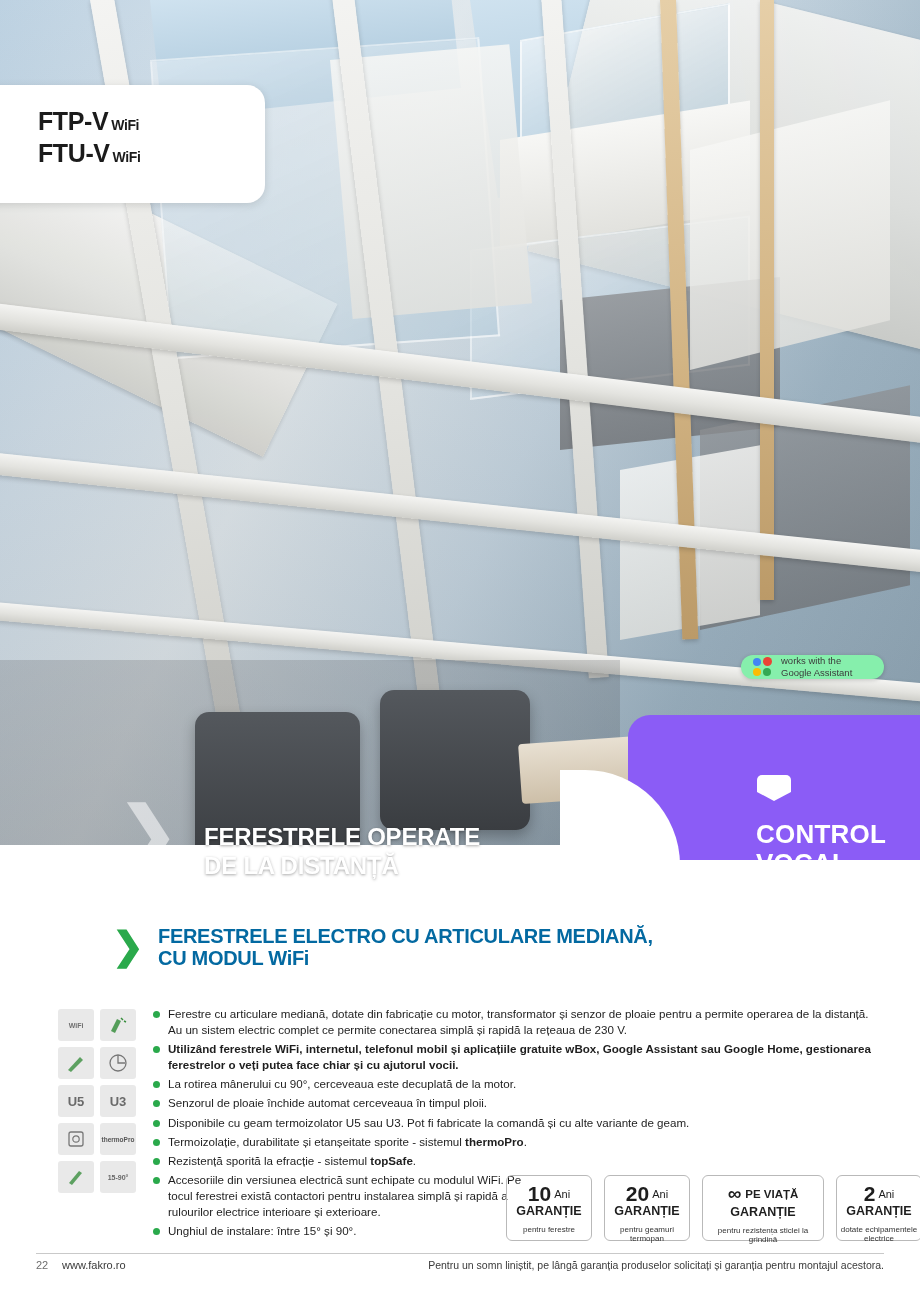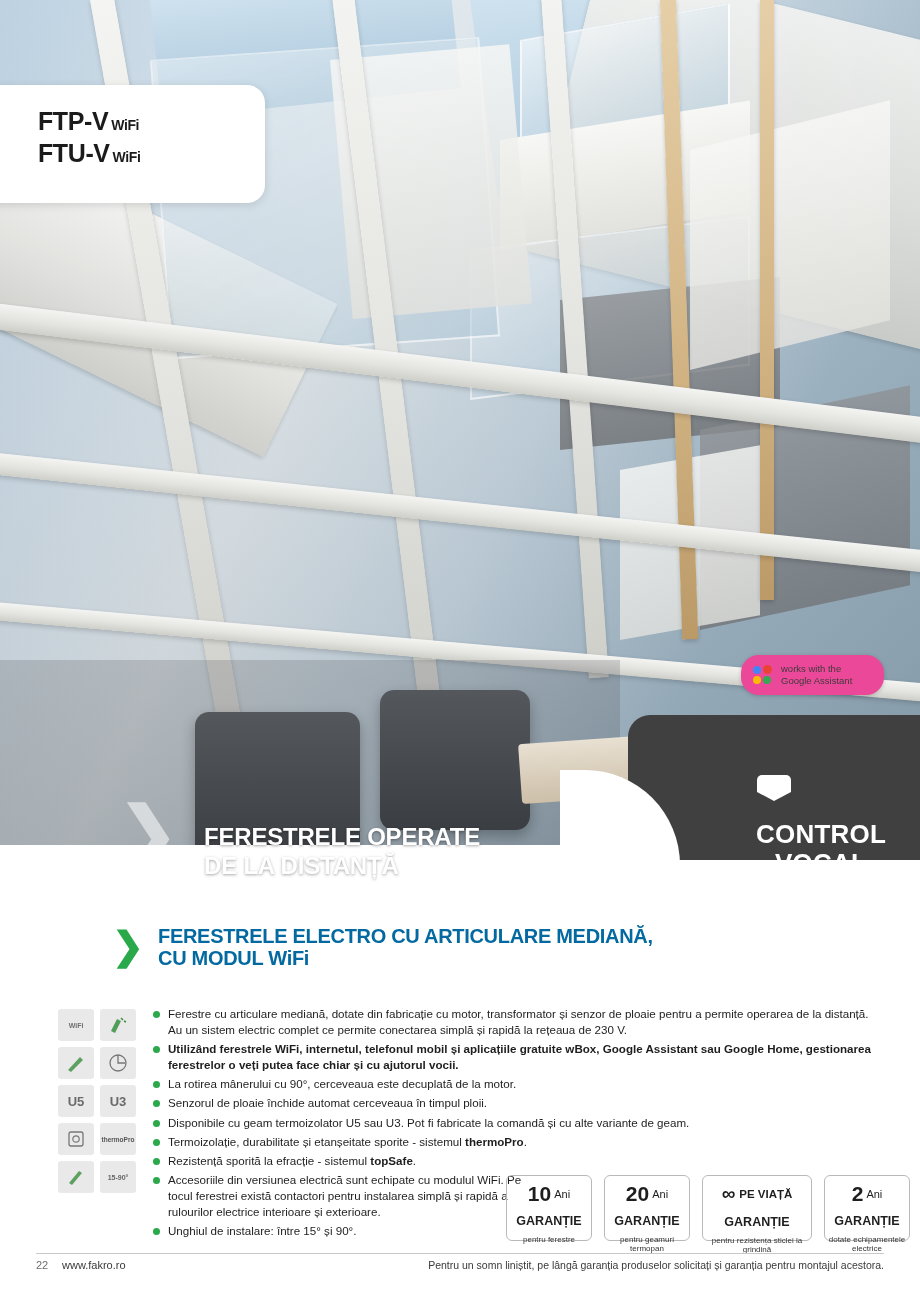--- a/index.html
+++ b/index.html
@@ -101,46 +101,46 @@
   .model-line .sm {
     font-size: 14px;
     font-weight: bold;
     margin-left: 3px;
   }
 
   
   .ga-badge {
     position: absolute;
     left: 741px; top: 655px;
-    width: 143px; height: 40px;
-    background: #ec4899;
+    width: 143px; height: 24px;
+    background: #86efac;
     border-radius: 18px;
     display: flex;
     align-items: center;
     padding-left: 12px;
     gap: 8px;
     box-shadow: 0 1px 4px rgba(0,0,0,0.2);
   }
   .ga-dots { position: relative; width: 20px; height: 20px; }
   .ga-dots i { position: absolute; width: 8px; height: 8px; border-radius: 50%; display:block;}
   .ga-d1 { background:#4285F4; left:0; top:1px; }
   .ga-d2 { background:#EA4335; left:10px; top:0; width:9px !important; height:9px !important;}
   .ga-d3 { background:#FBBC05; left:0; top:11px; }
   .ga-d4 { background:#34A853; left:10px; top:11px; }
   .ga-text { font-size: 9.5px; line-height: 1.25; color: #3c3c3c; }
 
   
   .vocal-panel {
     position: absolute;
     left: 628px; top: 715px;
     width: 292px; height: 185px;
-    background: #404040;
+    background: #8b5cf6;
     border-radius: 22px 0 0 0;
     color: #ffffff;
-    text-align: center;
+    text-align: left;
     padding: 12px 34px 0 0;
   }
   .vocal-icon {
     position: absolute;
     left: 50%; top: 60px;
     transform: translateX(-50%);
     width: 34px; height: 26px;
     background: #ffffff;
     clip-path: polygon(0 0, 100% 0, 100% 65%, 50% 100%, 0 65%);
     border-radius: 5px 5px 0 0;
@@ -286,39 +286,39 @@
   }
   .gbox {
     border: 1px solid #b9b9b9;
     border-radius: 6px;
     width: 86px;
     height: 66px;
     text-align: center;
     padding-top: 7px;
     color: #1e1e1e;
   }
-  .gbox.wide { width: 110px; }
+  .gbox.wide { width: 122px; }
   .gnum {
     font-size: 21px;
     font-weight: bold;
     line-height: 1;
     display: inline-block;
     vertical-align: middle;
   }
   .gani {
     font-size: 11px;
     display: inline-block;
     vertical-align: middle;
     margin-left: 3px;
   }
   .gmain {
     font-size: 12.5px;
     font-weight: bold;
     line-height: 1.05;
-    margin-top: 11px;
+    margin-top: 1px;
   }
   .gsub {
     font-size: 8px;
     line-height: 1.12;
     margin-top: 8px;
     color: #333;
   }
   .ginf {
     font-size: 19px;
     font-weight: bold;

